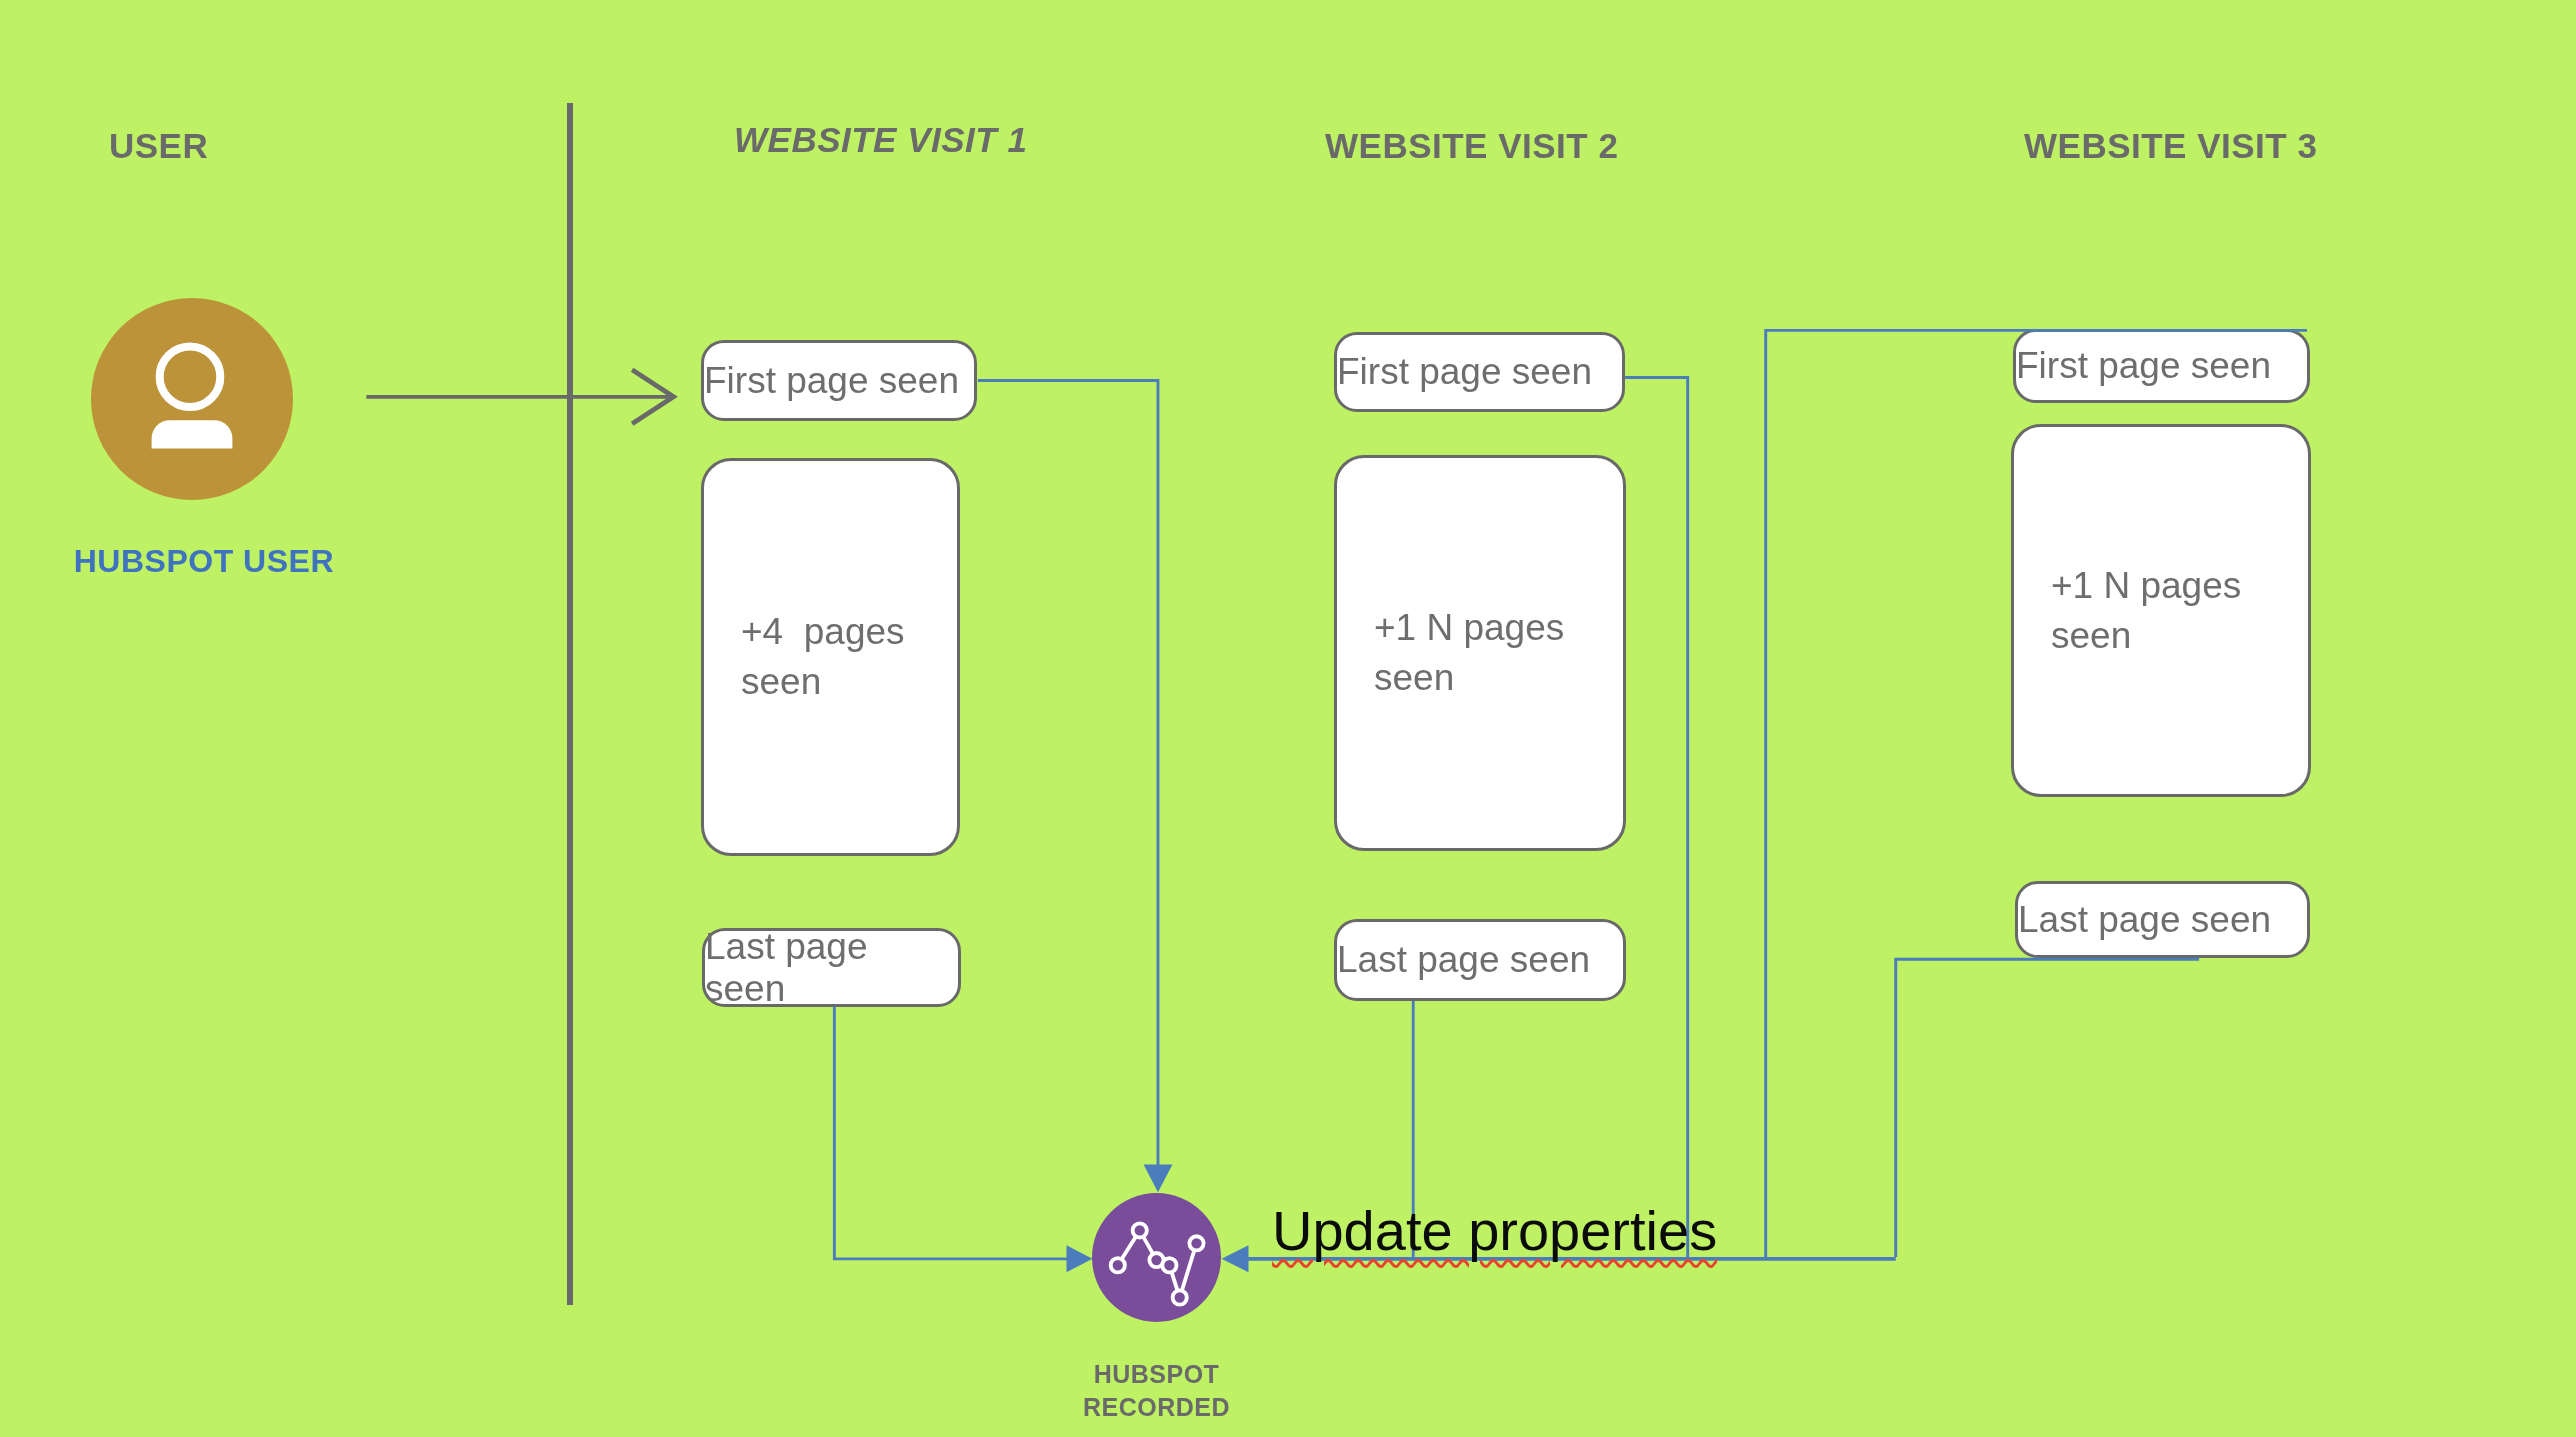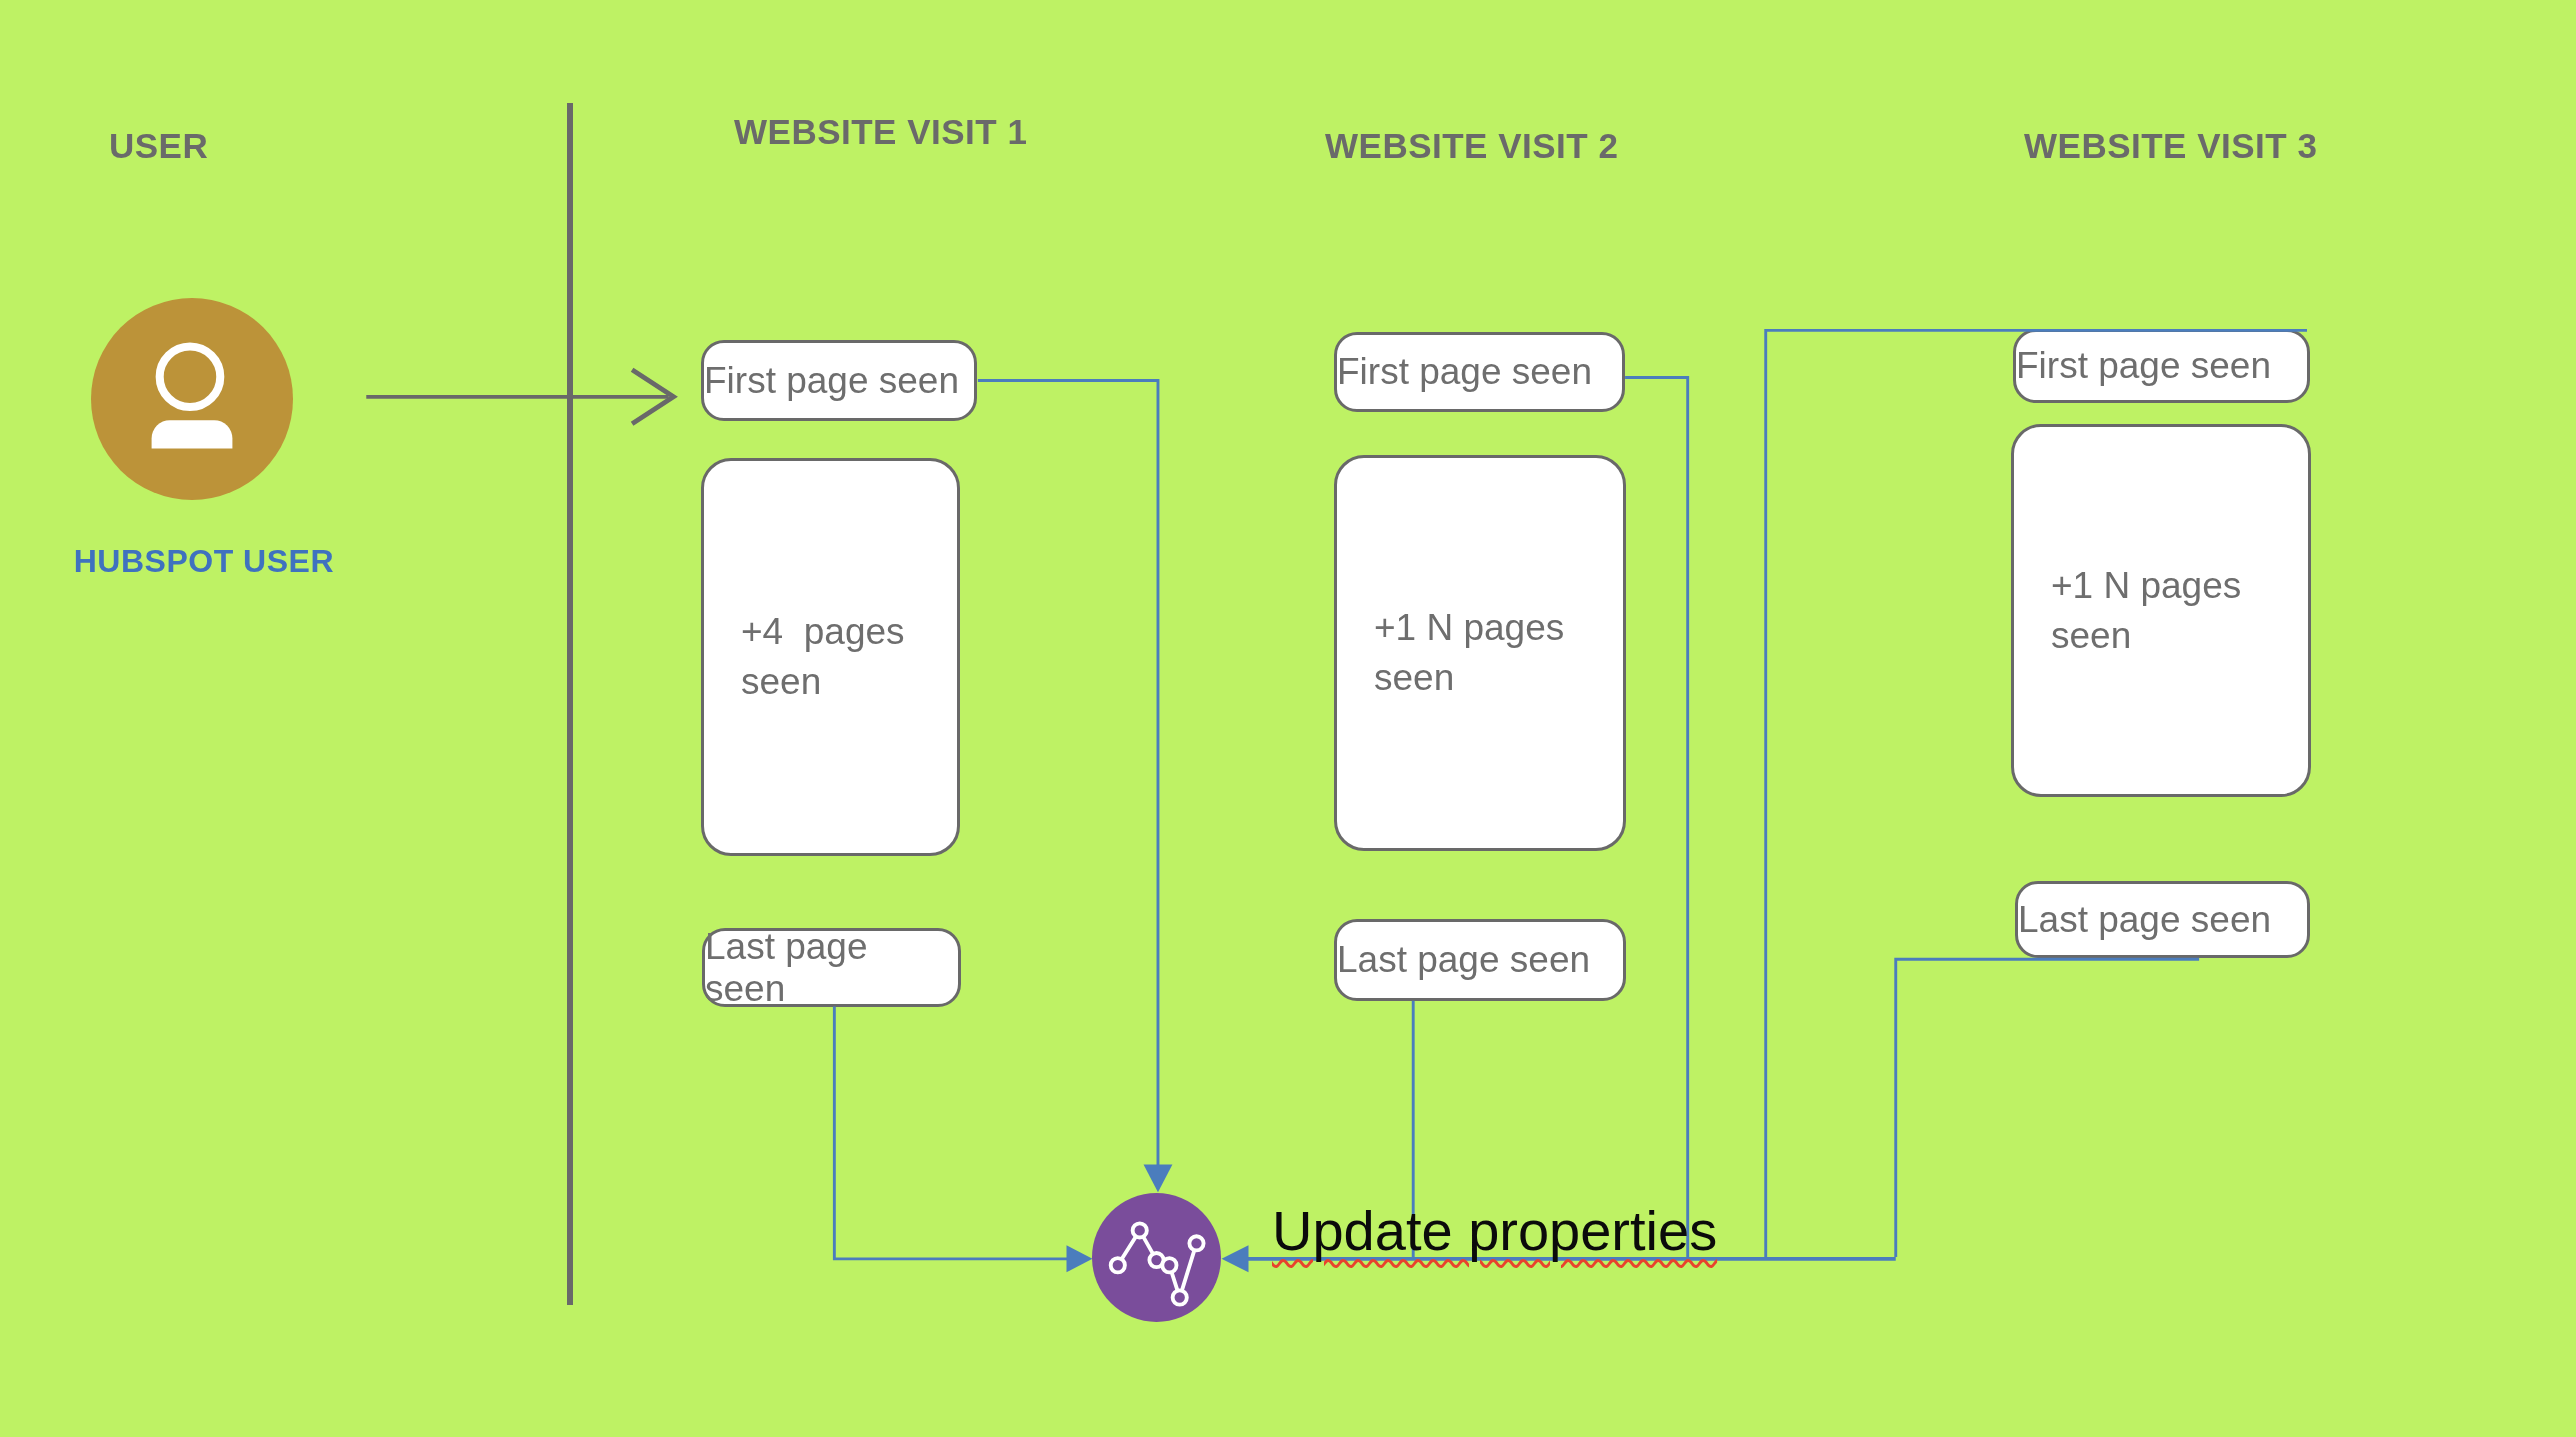--- a/index.html
+++ b/index.html
@@ -67,21 +67,21 @@
     text-decoration-thickness:2.9px;
     text-underline-offset:8.7px;
   }
 </style>
 </head>
 <body>
 
 <div class="canvas">
 
   <div class="hdr" style="left:109px;top:126px;">USER</div>
-  <div class="hdr" style="left:734px;top:112px;">WEBSITE VISIT 1</div>
+  <div class="hdr" style="left:734px;top:120px;font-style:italic;">WEBSITE VISIT 1</div>
   <div class="hdr" style="left:1325px;top:126px;">WEBSITE VISIT 2</div>
   <div class="hdr" style="left:2024px;top:126px;">WEBSITE VISIT 3</div>
 
   <div class="avatar">
     <svg viewBox="0 0 100 100">
       <circle cx="49" cy="39" r="15" fill="none" stroke="#ffffff" stroke-width="4"></circle>
       <path d="M30 74.5 v-5 a9 9 0 0 1 9 -9 h22 a9 9 0 0 1 9 9 v5 z" fill="#ffffff"></path>
     </svg>
   </div>
   <div class="actor-label">HUBSPOT USER</div>
@@ -150,17 +150,19 @@
       <g fill="#7A4D9B" stroke="#ffffff" stroke-width="3">
         <circle cx="20" cy="56" r="5.5"></circle>
         <circle cx="37" cy="29" r="5.5"></circle>
         <circle cx="50" cy="52" r="5.5"></circle>
         <circle cx="60" cy="56" r="5.5"></circle>
         <circle cx="68" cy="81" r="5.5"></circle>
         <circle cx="81" cy="39" r="5.5"></circle>
       </g>
     </svg>
   </div>
+  <div class="sink-label">HUBSPOT
+RECORDED</div>
 
   <div class="update-note">Update properties</div>
 
 </div>
 
 
 </body></html>

